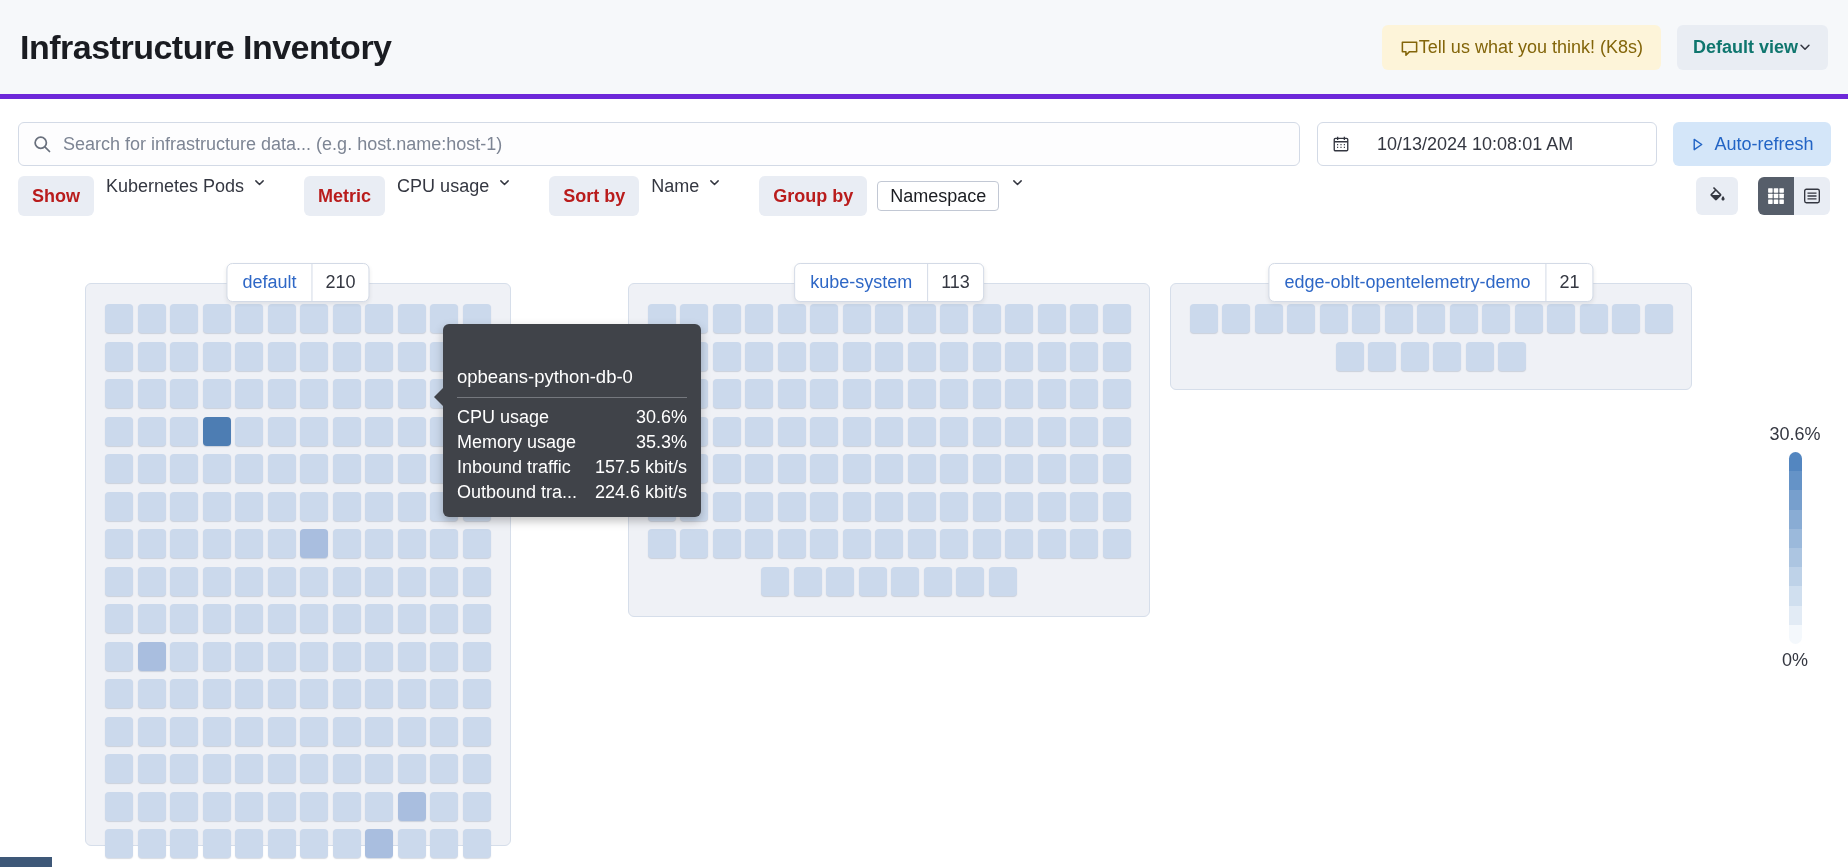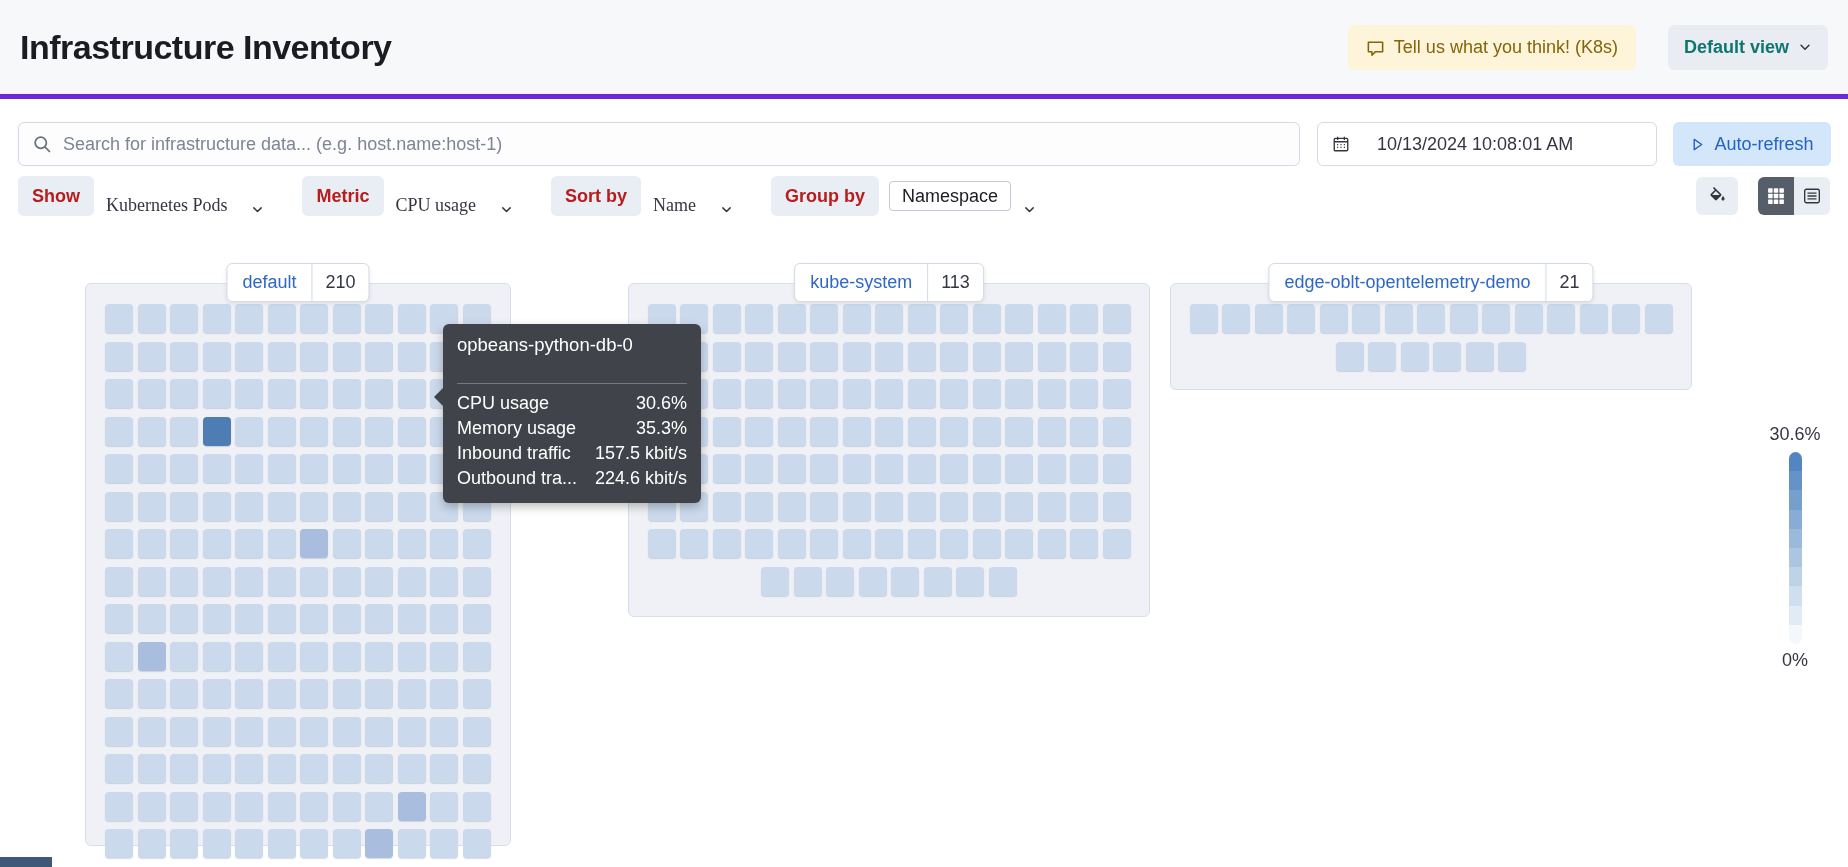--- a/index.html
+++ b/index.html
@@ -11,23 +11,23 @@
   .canvas { position:absolute; inset:0; width:1848px; height:867px; }
 
   
   .header {
     position:absolute; left:0; top:0; width:1848px; height:99px;
     background:#f6f8fa; border-bottom:5px solid #6d28d9;
     display:flex; align-items:center; padding:0 20px;
   }
   .page-title { font-size:34px; font-weight:700; color:#1a1c21; letter-spacing:-0.5px; }
   .header-right { margin-left:auto; display:flex; align-items:center; gap:16px; }
-  .btn { display:inline-flex; align-items:center; gap:9px; height:45px; border:none;
+  .btn { display:inline-flex; align-items:center; height:45px; border:none;
          border-radius:6px; font-size:18px; cursor:pointer;
-         font-family:"Liberation Sans","DejaVu Sans",sans-serif;margin-left:16px; }
+         font-family:"Liberation Sans","DejaVu Sans",sans-serif; }
   .btn-feedback { background:#fdf4d9; color:#83650a; padding:0 18px; font-weight:500; }
   .btn-view { background:#e9edf3; color:#0f766e; padding:0 16px; font-weight:600; }
 
   
   .search-row { position:absolute; left:0; top:122px; width:1848px; height:44px; }
   .search-wrap { position:absolute; left:18px; top:0; width:1282px; height:44px; }
   .search-input {
     width:100%; height:44px; border:1px solid #d3dae6; border-radius:6px;
     background:#fdfdfe; padding:0 14px 0 44px; font-size:18px; color:#343741;
     font-family:"Liberation Sans","DejaVu Sans",sans-serif; outline:none;
@@ -47,23 +47,23 @@
     font-size:18px; font-weight:500; cursor:pointer;
     font-family:"Liberation Sans","DejaVu Sans",sans-serif;
   }
 
   
   .toolbar { position:absolute; left:18px; top:176px; width:1812px; height:40px;
              display:flex; align-items:center; }
   .ctrl { display:flex; align-items:center; margin-right:26px; }
   .ctrl-label { background:#e9edf4; color:#b91c1c; font-weight:700; font-size:18px;
                 height:40px; display:flex; align-items:center; padding:0 14px; border-radius:6px; }
-  .ctrl-value { display:flex; align-items:flex-end; gap:24px; padding:0 12px; height:40px;
+  .ctrl-value { display:flex; align-items:flex-start; gap:9px; padding:0 12px; height:40px;
                 font-size:18px; color:#343741; font-weight:500; cursor:pointer; background:transparent; border:none;
-                font-family:Liberation Serif, serif; }
+                font-family:Liberation Sans, sans-serif; }
   .ctrl-box { border:1px solid #c2c8d4; border-radius:4px; background:#fff; height:30px;
               display:flex; align-items:center; padding:0 12px; margin:0 4px 0 10px;
               font-size:18px; color:#1a1c21; font-weight:500; cursor:text; }
   .toolbar-right { margin-left:auto; display:flex; align-items:center; gap:20px; }
   .icon-btn { width:42px; height:38px; border-radius:6px; background:#e9edf4; border:none;
               display:flex; align-items:center; justify-content:center; cursor:pointer; }
   .seg { display:flex; border-radius:6px; overflow:hidden; }
   .seg-btn { width:36px; height:38px; border:none; display:flex; align-items:center;
              justify-content:center; cursor:pointer; }
   .seg-btn.active { background:#565e6a; }
@@ -87,21 +87,21 @@
           background:var(--cell,#cbd9ec); box-shadow:0 1px 1px rgba(95,110,140,0.25); cursor:pointer; }
   .cell.medium { background:var(--cell-medium,#a9bedf); }
   .cell.selected { background:var(--cell-selected,#4d7db3); }
 
   
   .tooltip {
     position:absolute; left:443px; top:324px; width:258px; z-index:10;
     background:#404349; color:#fff; border-radius:6px; padding:10px 14px 12px;
     box-shadow:0 4px 10px rgba(0,0,0,0.25); font-size:18px;
   }
-  .tooltip-title { font-size:18.5px; padding-bottom:27px; border-bottom:1px solid #75787e; }
+  .tooltip-title { font-size:18.5px; padding-bottom:9px; border-bottom:1px solid #75787e;margin-top:32px; }
   .tooltip-rows { padding-top:7px; }
   .tooltip-row { display:flex; justify-content:space-between; line-height:25px; }
   .tooltip-row .lbl { white-space:nowrap; }
   .tooltip-row .val { white-space:nowrap; margin-left:12px; }
   .tooltip-arrow { position:absolute; left:-9px; top:64px; width:0; height:0;
     border-top:9px solid transparent; border-bottom:9px solid transparent;
     border-right:9px solid #404349; }
 
   
   .legend { position:absolute; left:1750px; top:424px; width:90px; }

